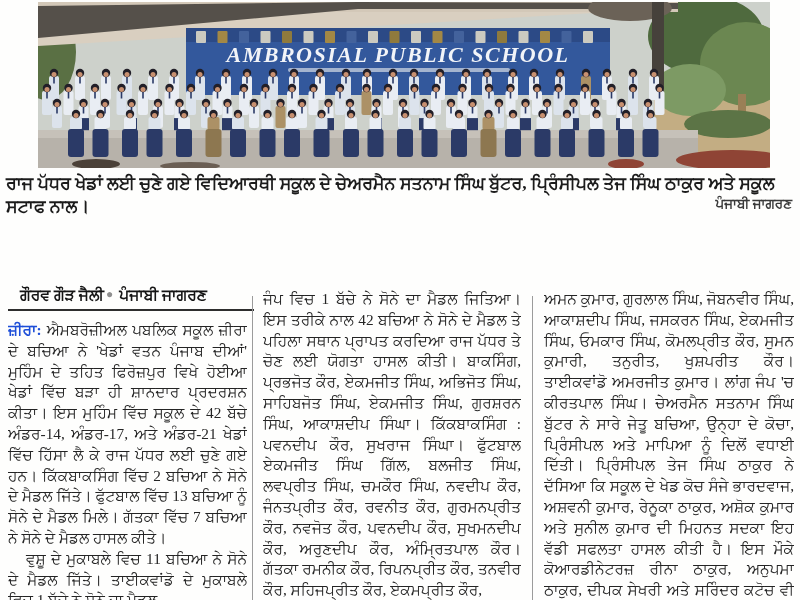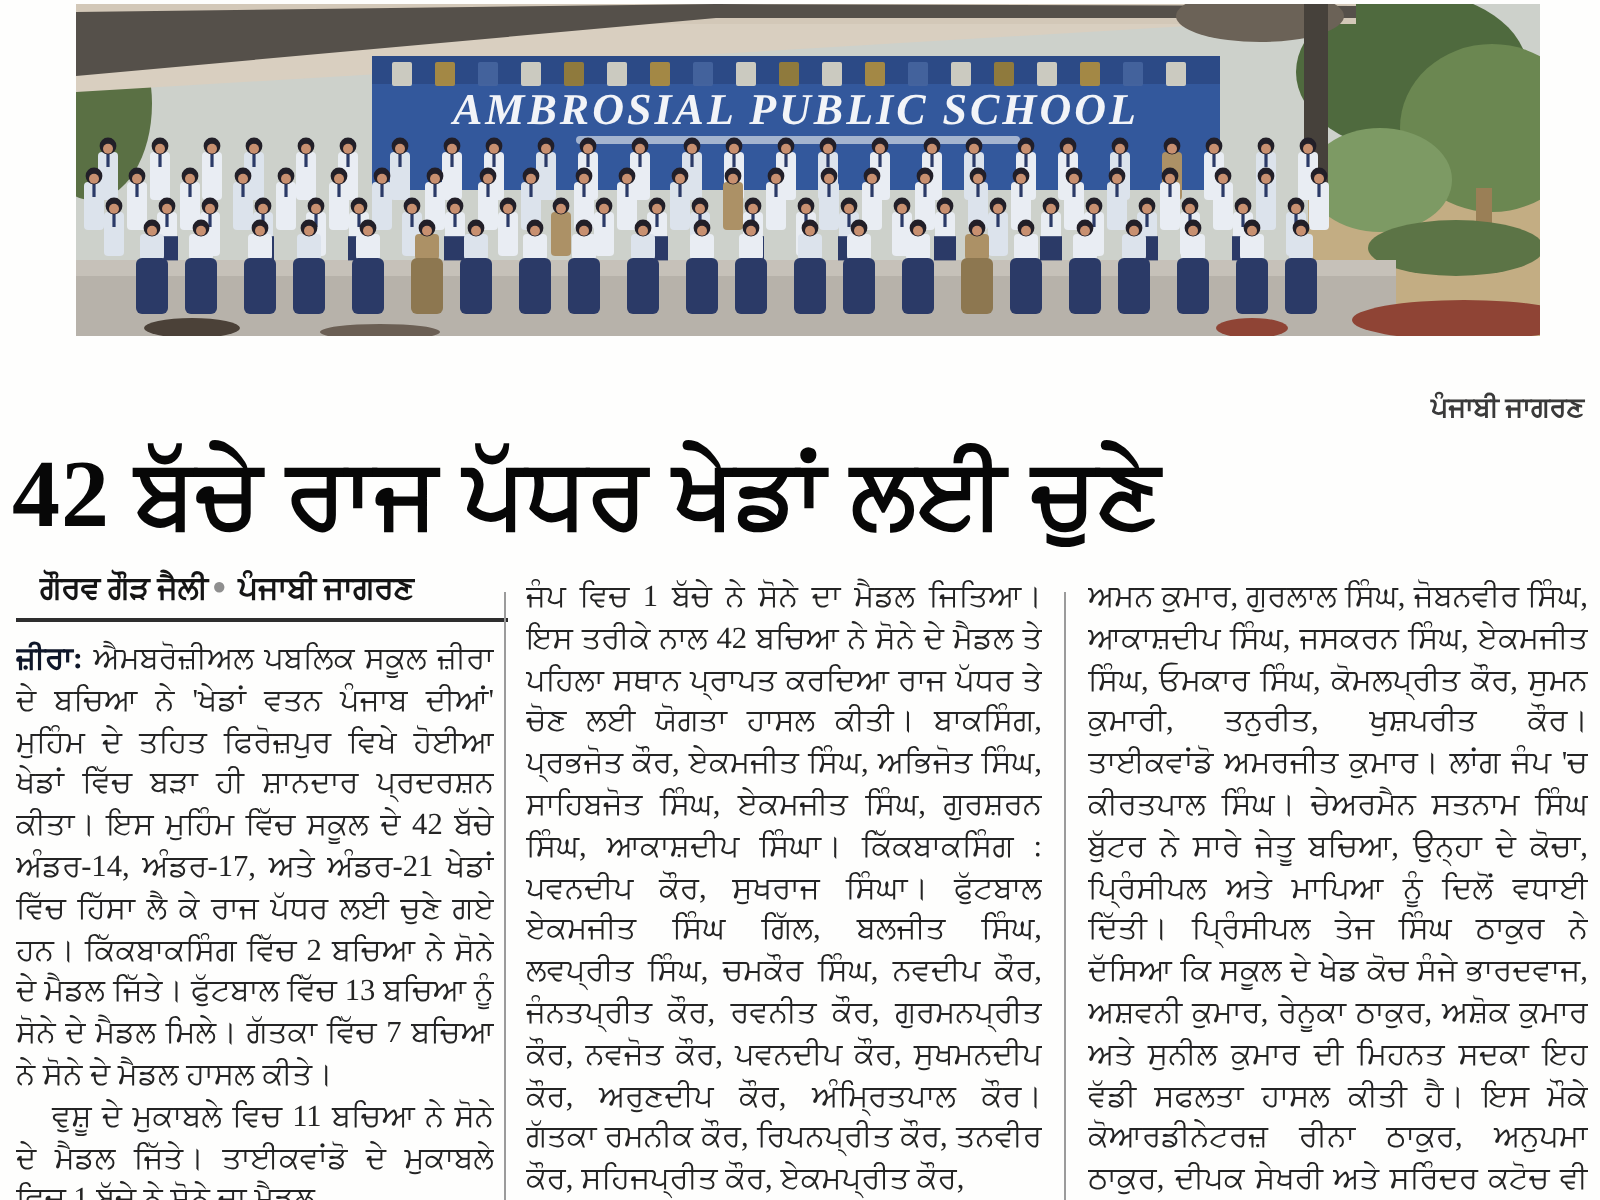--- a/index.html
+++ b/index.html
@@ -34,21 +34,21 @@
     position:absolute;font-size:15.3px;line-height:20.8px;text-align:justify;color:#242424;
   }
   .col1{left:8px;top:320px;width:239px;height:280px;overflow:hidden;}
   .col2{left:263px;top:289px;width:258px;height:311px;overflow:hidden;}
   .col3{left:544px;top:289px;width:250px;height:311px;overflow:hidden;}
   .bodytext p{margin:0;}
   .bodytext p.indent{text-indent:18px;}
   .vrule{position:absolute;width:1px;background:#9b9b9b;top:296px;height:304px;}
   .vrule.r1{left:252px;}
   .vrule.r2{left:532px;}
-  b.dateline{font-weight:bold;color:#0f172a;}
+  b.dateline{font-weight:bold;color:#1d4ed8;}
 </style>
 </head>
 <body>
 
 <div class="page">
 
   <div class="photo">
     <svg viewBox="0 0 732 166">
 
       <rect x="0" y="0" width="732" height="166" fill="#cdd1cb"></rect>
@@ -712,23 +712,23 @@
 
       <g>
         <ellipse cx="58" cy="162" rx="24" ry="5" fill="#4b4138"></ellipse>
         <ellipse cx="152" cy="164" rx="30" ry="4" fill="#6b5f54"></ellipse>
         <ellipse cx="588" cy="162" rx="18" ry="5" fill="#8f4435"></ellipse>
         <ellipse cx="694" cy="158" rx="56" ry="10" fill="#8f4435"></ellipse>
       </g>
     </svg>
   </div>
 
+  <div class="caption">ਰਾਜ ਪੱਧਰ ਖੇਡਾਂ ਲਈ ਚੁਣੇ ਗਏ ਵਿਦਿਆਰਥੀ ਸਕੂਲ ਦੇ ਚੇਅਰਮੈਨ ਸਤਨਾਮ ਸਿੰਘ ਬੁੱਟਰ, ਪ੍ਰਿੰਸੀਪਲ ਤੇਜ ਸਿੰਘ ਠਾਕੁਰ ਅਤੇ ਸਕੂਲ ਸਟਾਫ ਨਾਲ।</div>
   <div class="caption-credit">ਪੰਜਾਬੀ ਜਾਗਰਣ</div>
 
-  <div class="headline">42 ਬੱਚੇ ਰਾਜ ਪੱਧਰ ਖੇਡਾਂ ਲਈ ਚੁਣੇ</div>
 
   <div class="byline">
     <span>ਗੌਰਵ ਗੌੜ ਜੈਲੀ</span><span class="bullet">●</span>
     <span>ਪੰਜਾਬੀ ਜਾਗਰਣ</span>
   </div>
   <div class="byline-rule"></div>
 
   <div class="vrule r1"></div>
   <div class="vrule r2"></div>
 

